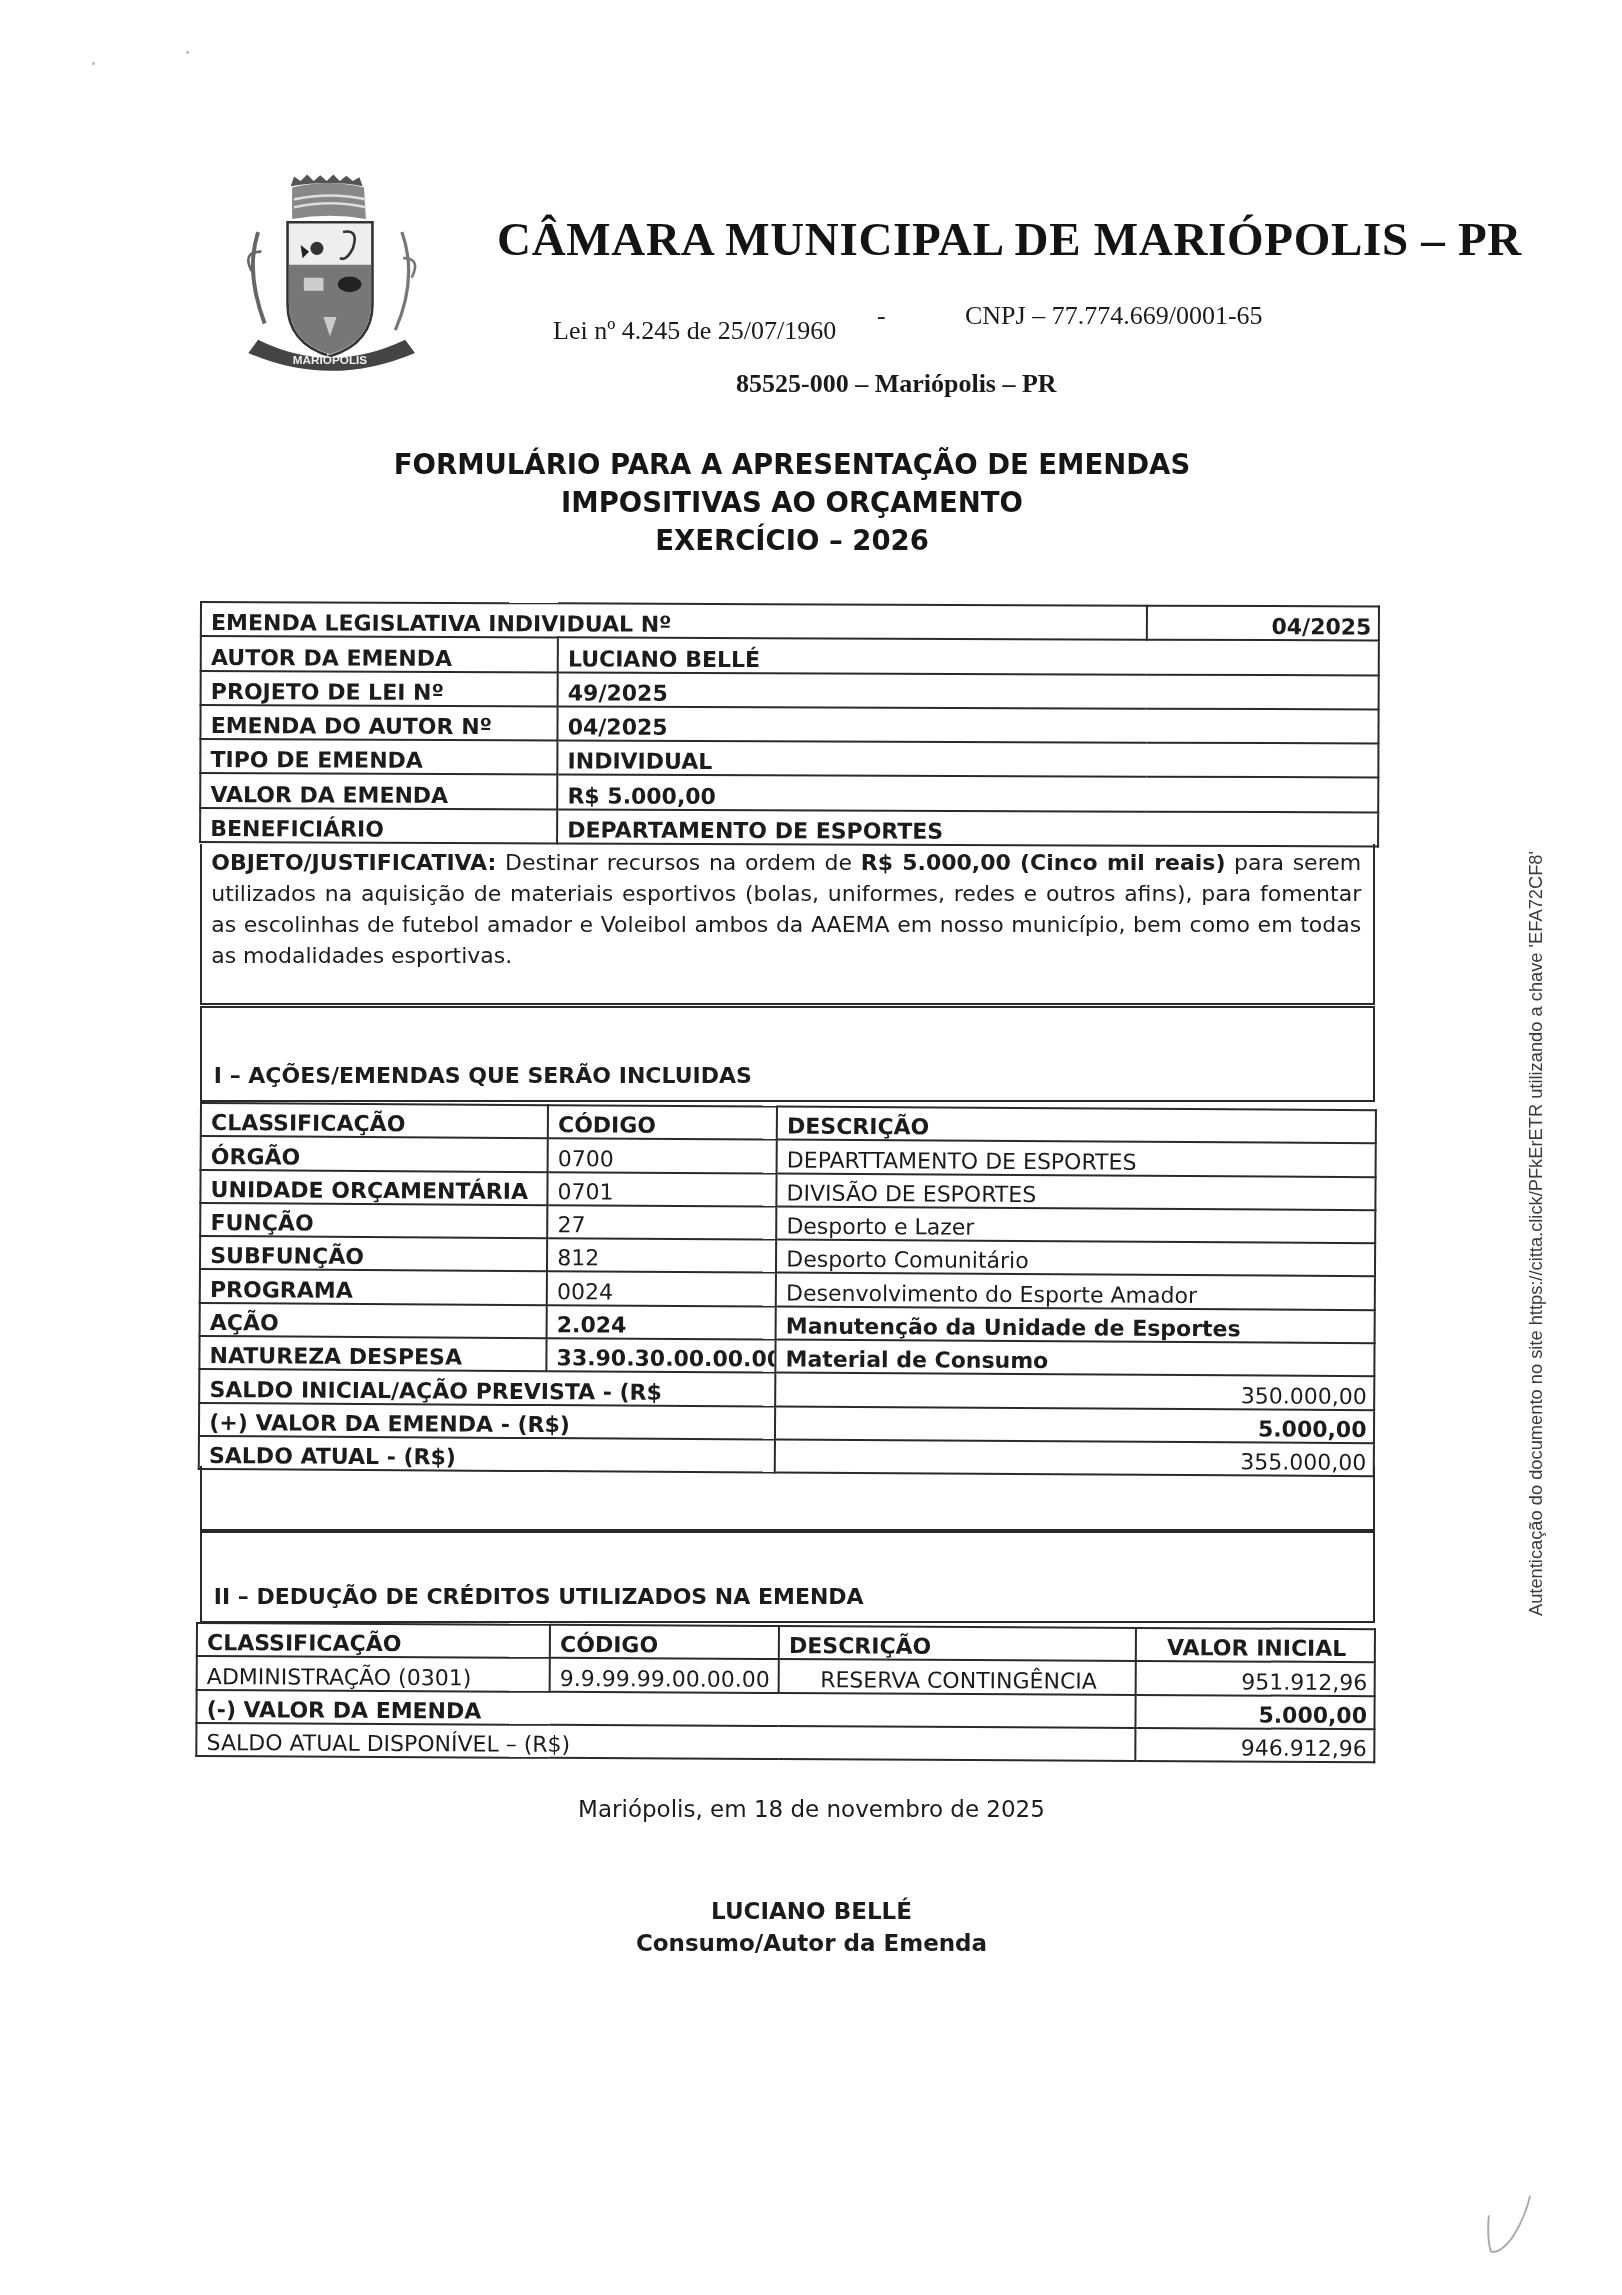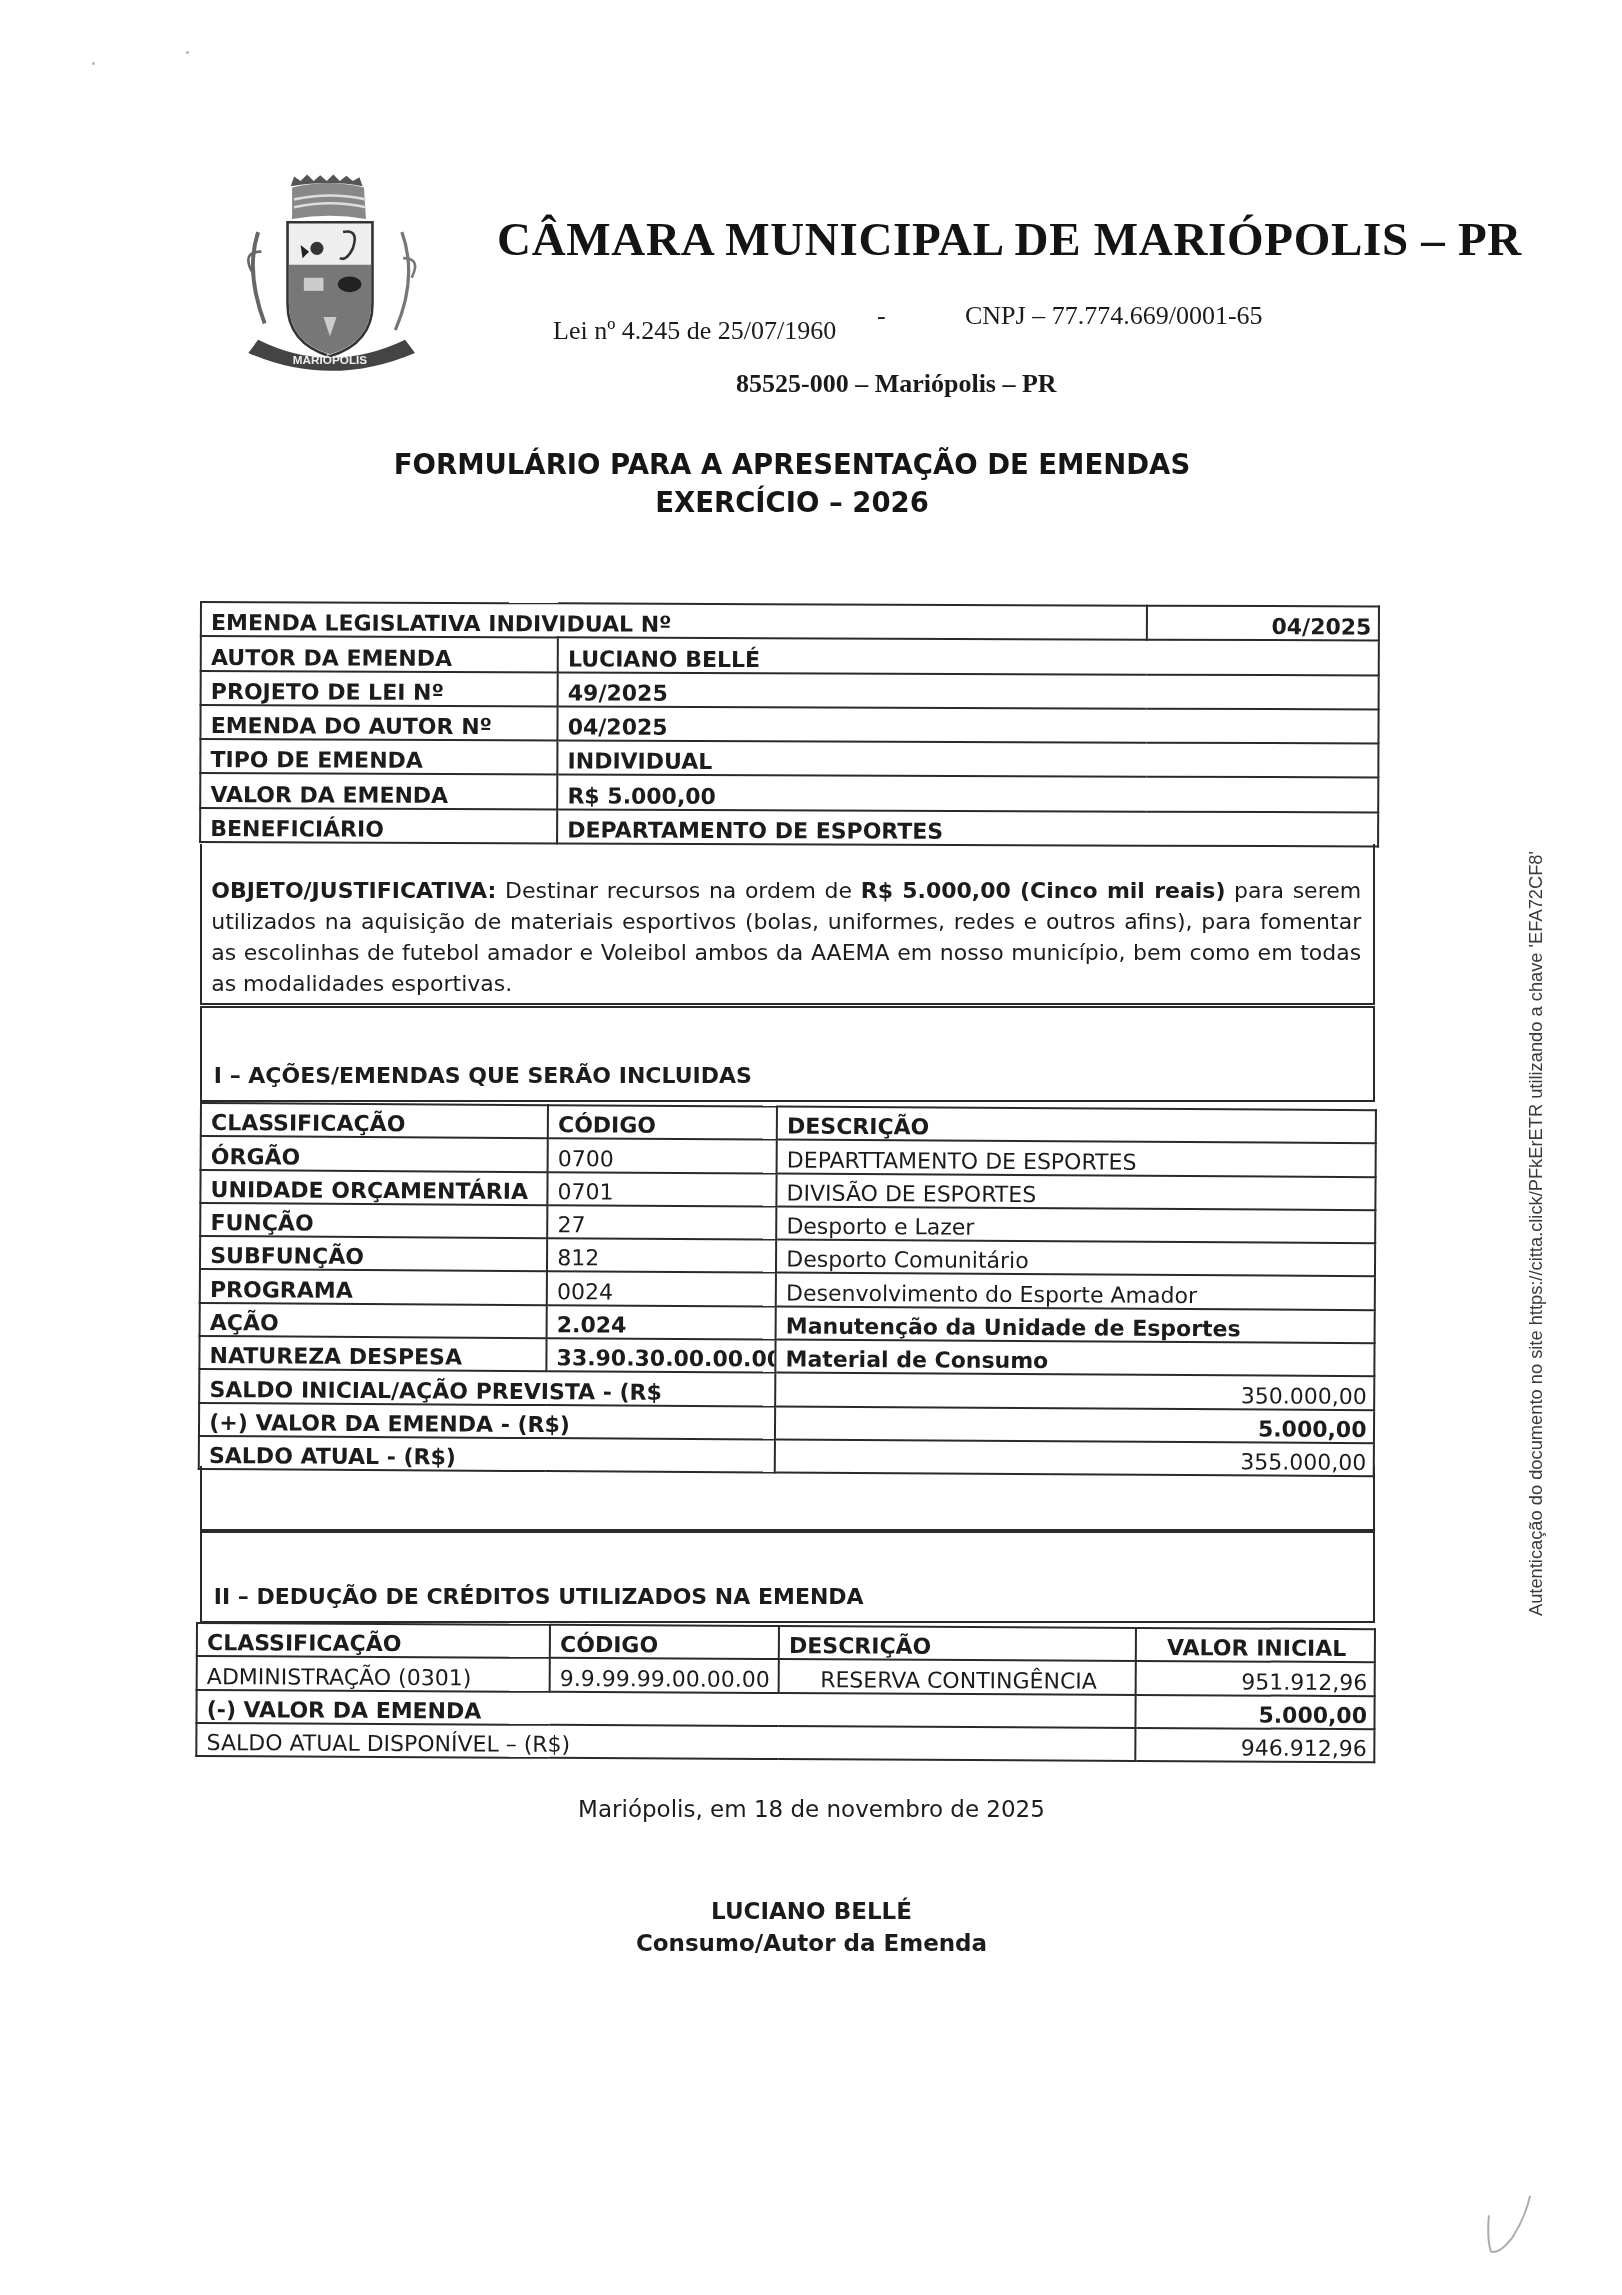--- a/index.html
+++ b/index.html
@@ -34,21 +34,21 @@
   .b { font-weight: bold; }
   .r { text-align: right; }
   .c { text-align: center; }
 
   #t-header { left: 200px; top: 601px; width: 1178px; transform: rotate(0.22deg); transform-origin: left top; }
   #t-header td { height: 31px; }
 
   .box { position: absolute; border: 2px solid #2a2a2a; border-top: none; padding-left: 26px; }
   #obj-box { left: 200px; top: 844px; width: 1175px; height: 161px; padding: 2.6px 11.8px 0 9.2px; box-sizing: border-box; }
   .obj-text { font-family: "DejaVu Sans", "Liberation Sans", sans-serif; font-size: 22px; line-height: 31px;
-    text-align: justify; color: #1c1c1c; margin-top: 28px; }
+    text-align: justify; color: #1c1c1c; }
 
   #sec1-box { left: 200px; top: 1006px; width: 1175px; height: 96px; box-sizing: border-box; }
   .section-title { position: absolute; left: 11.8px; bottom: 11.8px; font-weight: bold; font-size: 22px;
     font-family: "DejaVu Sans", "Liberation Sans", sans-serif; color: #1c1c1c; white-space: nowrap; }
 
   #t-acoes { left: 200px; top: 1102px; width: 1175px; transform: rotate(0.35deg); transform-origin: left top; }
   #t-acoes td { height: 30px; }
 
   #spacer1 { left: 200px; top: 1466px; width: 1175px; height: 65px; box-sizing: border-box; }
   #sec2-box { left: 200px; top: 1531px; width: 1175px; height: 92px; box-sizing: border-box; }
@@ -103,20 +103,21 @@
   </svg>
   <div class="lh-title">CÂMARA  MUNICIPAL DE MARIÓPOLIS – PR</div>
   <div class="lh-line lh-lei">Lei nº 4.245 de 25/07/1960</div>
   <div class="lh-line lh-sep">-</div>
   <div class="lh-line lh-cnpj">CNPJ – 77.774.669/0001-65</div>
   <div class="lh-line lh-cep">85525-000 – Mariópolis – PR</div>
 </div>
 
 <div class="form-title">
   <div>FORMULÁRIO PARA A APRESENTAÇÃO DE EMENDAS</div>
+  <div>IMPOSITIVAS AO ORÇAMENTO</div>
   <div>EXERCÍCIO – 2026</div>
 </div>
 
 <div class="doc">
 
   <table class="form" id="t-header">
     <colgroup>
         <col style="width:357px">
         <col style="width:589px">
         <col style="width:232px">

